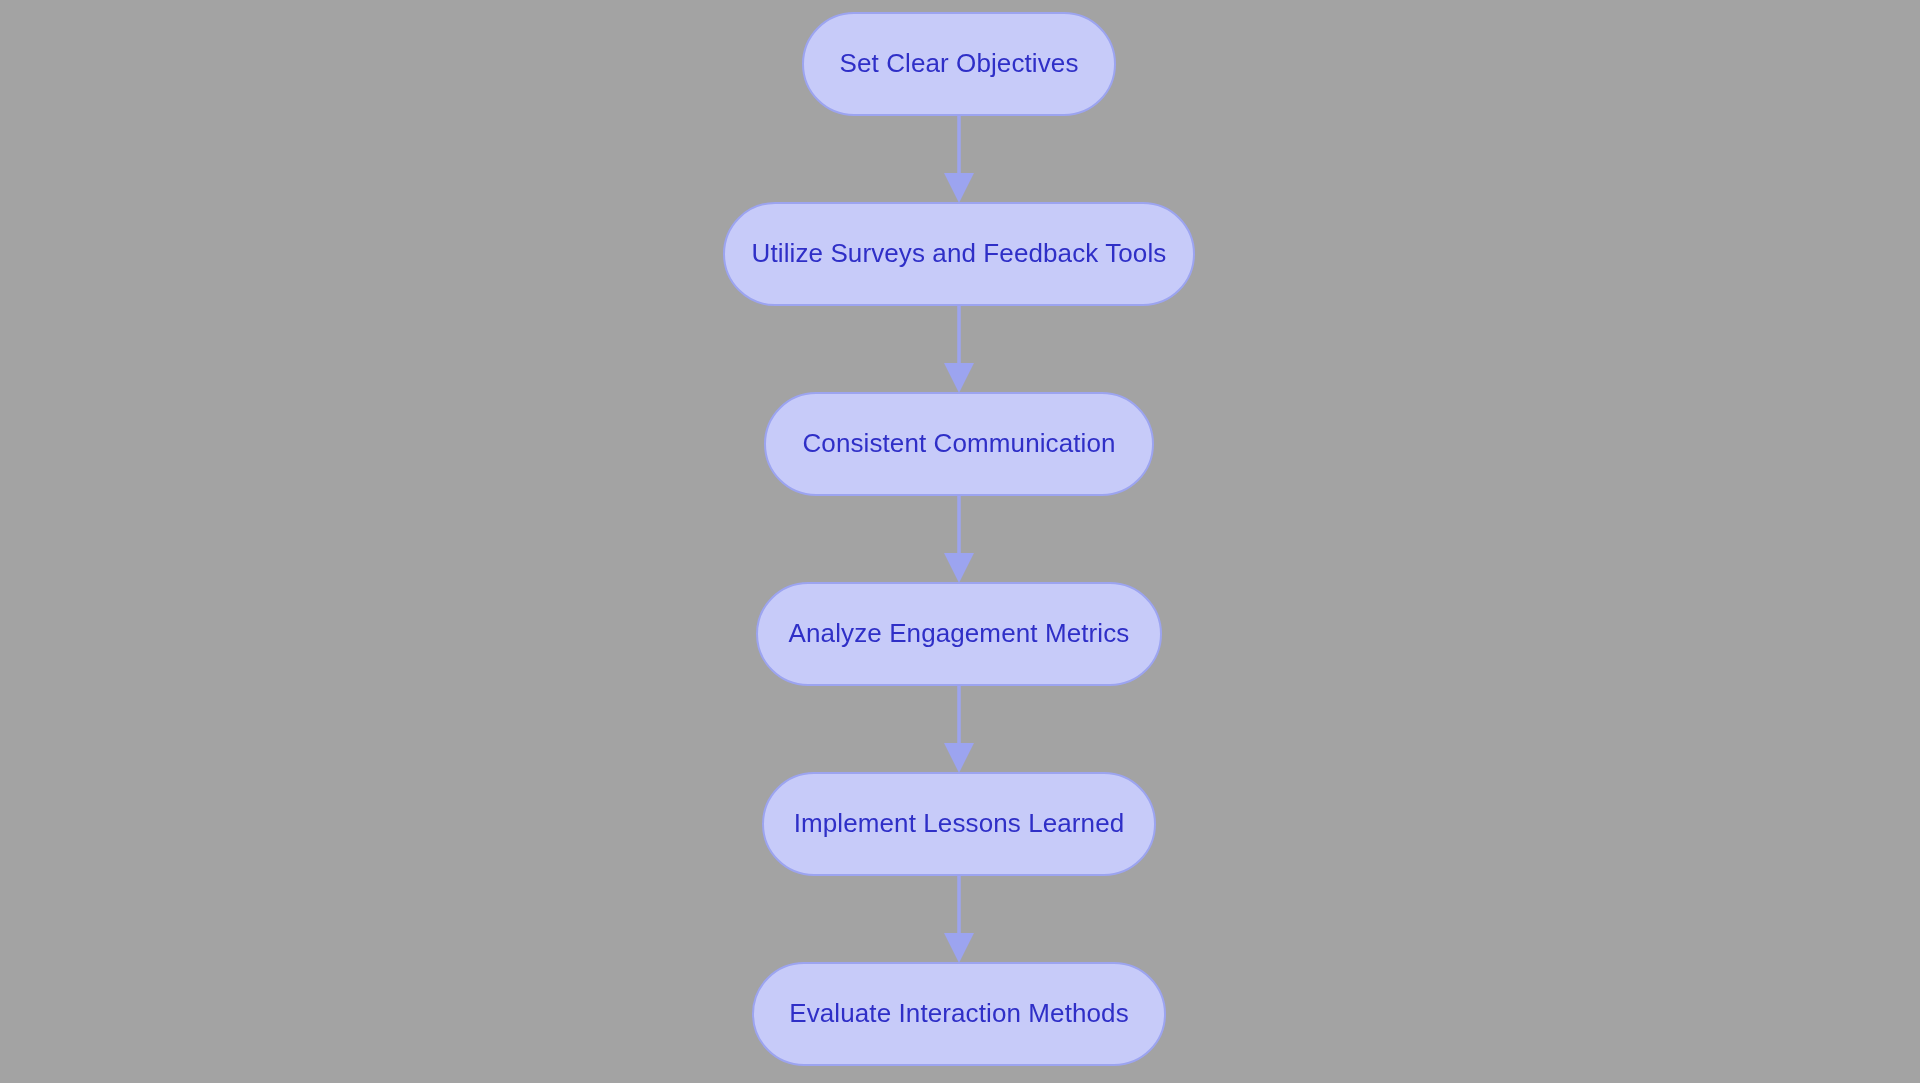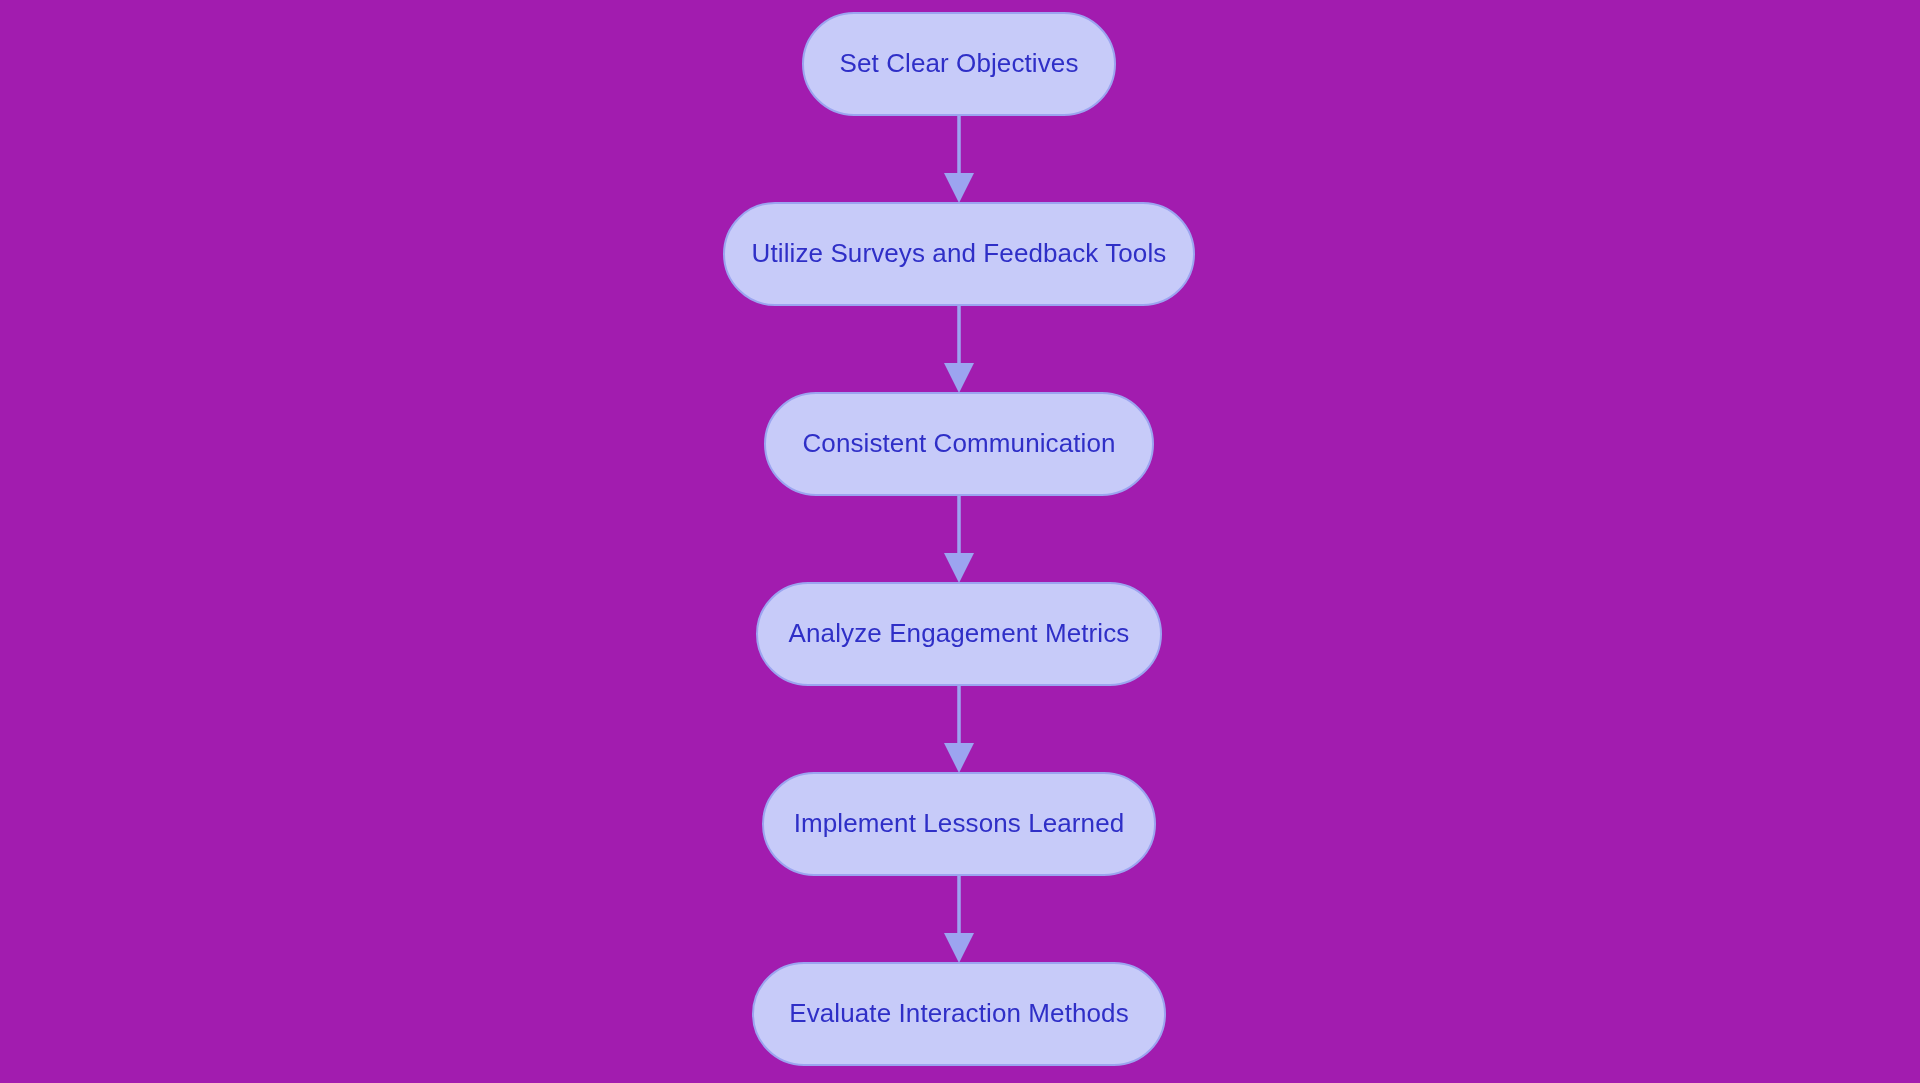--- a/index.html
+++ b/index.html
@@ -10,21 +10,21 @@
   body {
     width: 1920px;
     height: 1083px;
     overflow: hidden;
     font-family: "Liberation Sans", sans-serif;
   }
   #flowchart-canvas {
     position: relative;
     width: 1920px;
     height: 1083px;
-    background: #a21caf;
+    background: #a3a3a3;
     text-align: center;
   }
   #flow-svg {
     position: absolute;
     top: 0;
     left: 0;
     width: 1920px;
     height: 1083px;
     display: block;
   }

